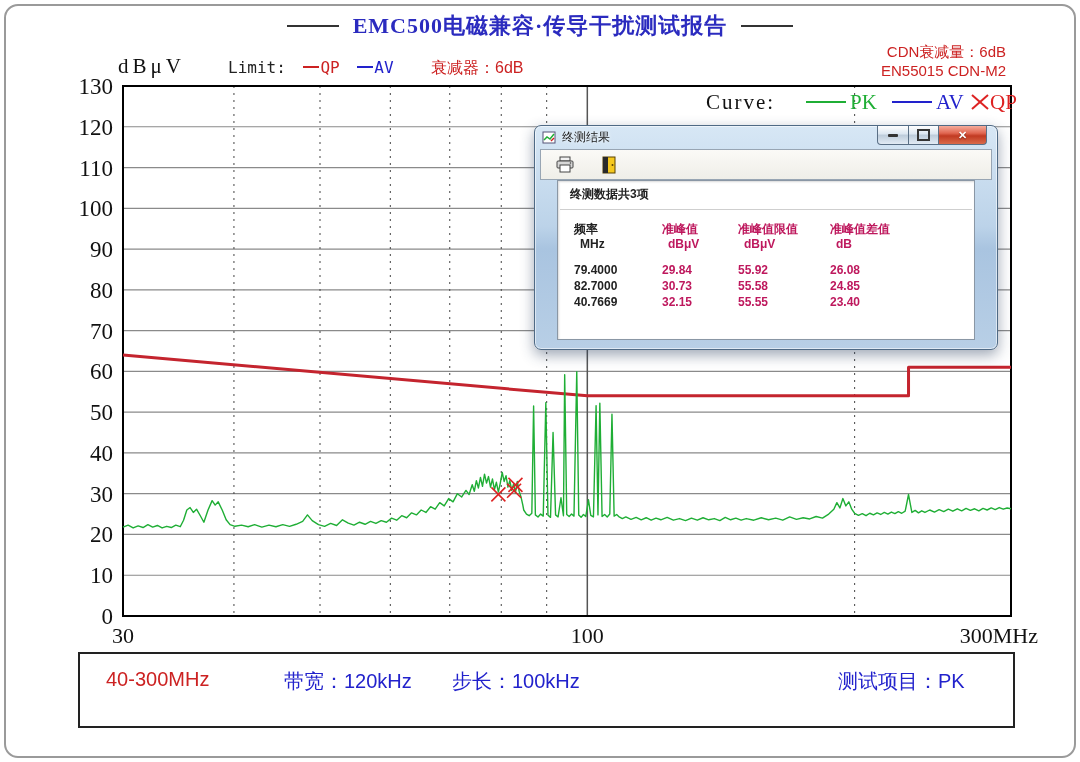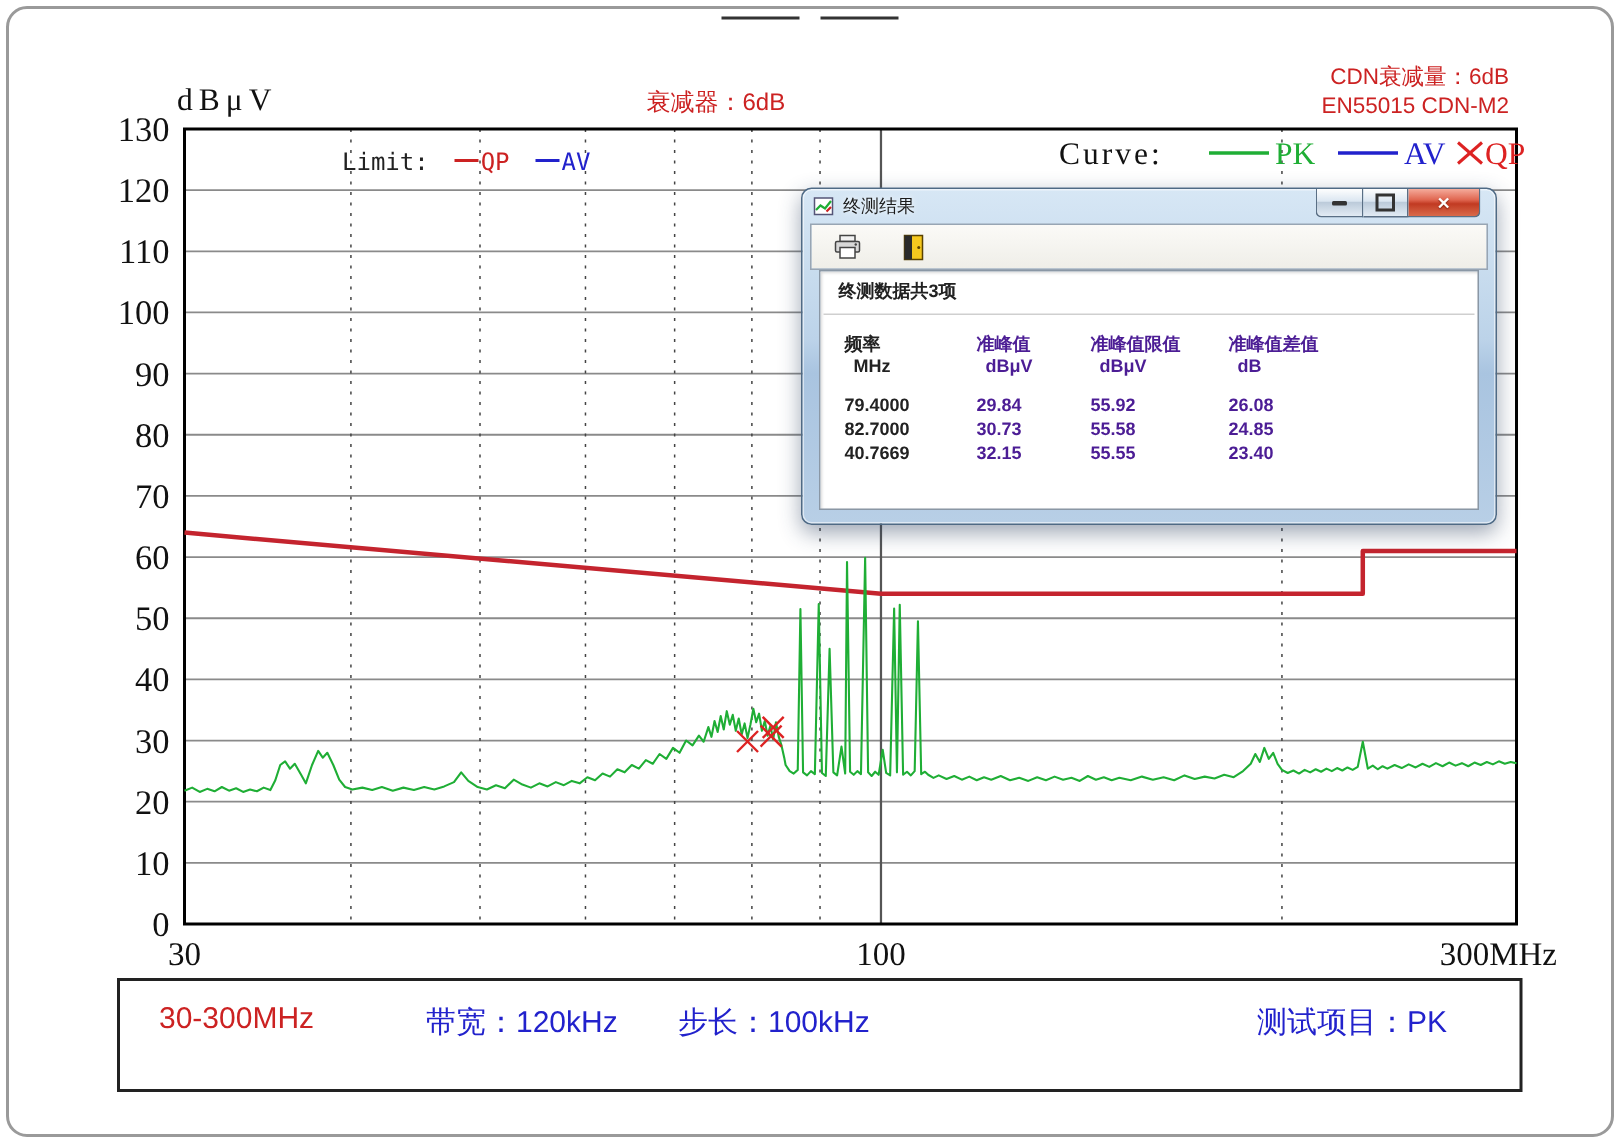--- a/index.html
+++ b/index.html
@@ -10,21 +10,21 @@
   .title-row{position:absolute;left:0;top:5px;width:100%;display:flex;justify-content:center;
     align-items:center;gap:14px;}
   .title-row h1{margin:0;font-size:22px;font-weight:bold;color:#2b2bbf;
     font-family:"Liberation Serif","DejaVu Serif",serif;letter-spacing:1px;}
   .tline{width:52px;height:0;border-top:2px solid #333;}
   
   .hdr{position:absolute;z-index:2;}
   .unit-lbl{left:112px;top:48px;font-size:21px;letter-spacing:4px;color:#111;
     font-family:"Liberation Serif","DejaVu Serif",serif;}
   .limit-grp{left:222px;top:52px;font-size:16px;color:#222;
-    font-family:"DejaVu Sans Mono",monospace;margin-top:40px;}
+    font-family:"DejaVu Sans Mono",monospace;}
   .sw{display:inline-block;width:16px;height:0;vertical-align:middle;margin:0 1px 3px 8px;}
   .sw.red{border-top:2px solid #cc2222;}
   .sw.blue{border-top:2px solid #2222cc;}
   .red-t{color:#cc2222;}
   .blue-t{color:#2222cc;}
   .atten{left:425px;top:52px;font-size:16px;color:#cc2222;text-align:center;}
   .cdn-info{right:68px;top:36px;text-align:right;font-size:15px;line-height:19px;color:#cc2222;}
   
   #chart{position:absolute;left:0;top:0;z-index:1;}
   
@@ -40,47 +40,48 @@
     background:linear-gradient(#fefefe,#dbe6f1 45%,#bccbda 50%,#e2ebf4);}
   .wbtn.min{width:30px;border-radius:0 0 0 4px;}
   .wbtn.max{width:29px;border-left:none;border-right:none;}
   .wbtn.close{width:47px;border-radius:0 0 4px 0;color:#fff;font-weight:bold;font-size:11px;
     background:linear-gradient(#f5ab9b,#e06650 40%,#c13a22 55%,#d96a4a);text-shadow:0 1px 1px #7a1a08;}
   .minbar{width:10px;height:3px;background:#333;border-radius:1px;}
   .maxbox{width:9px;height:8px;border:2px solid #333;}
   .toolbar{margin:0 5px;height:29px;background:linear-gradient(#fbfaf7,#efeee8);
     border:1px solid #98a5b3;display:flex;align-items:center;gap:20px;padding:0 12px;}
   .tbtn{display:flex;align-items:center;justify-content:center;width:24px;height:24px;}
-  .content{margin:0 11px 5px;height:158px;background:#fff;border:1px solid #8a97a5;
+  .content{margin:0 22px 5px;height:158px;background:#fff;border:1px solid #8a97a5;
     box-shadow:inset 1px 1px 2px rgba(0,0,0,.15);font-size:12px;}
   .summary{margin:0 2px;padding:5px 10px 6px;border-bottom:1px solid #cfcfcf;color:#222;
     font-weight:bold;}
   .rtable{padding:12px 2px 0 16px;font-weight:bold;line-height:15px;}
   .rt-head{display:grid;grid-template-columns:88px 76px 92px 96px;margin-bottom:10px;}
   .rt-row{display:grid;grid-template-columns:88px 76px 92px 96px;line-height:16px;}
   .rt-cell{white-space:nowrap;}
-  .col-red{color:#4c1d95;}
+  .col-red{color:#be185d;}
   .col-blk{color:#222;}
   
   .footer-box{position:absolute;left:72px;top:646px;width:933px;height:72px;z-index:2;
     border:2px solid #222;background:#fff;}
   .footer-box span.item{position:absolute;top:14px;font-size:20px;white-space:nowrap;}
   .f-range{left:26px;color:#cc2222;}
   .f-bw{left:192px;color:#2222cc;margin-left:12px;}
   .f-step{left:372px;color:#2222cc;}
   .f-time{left:530px;color:#2222cc;}
   .f-item{left:742px;color:#2222cc;margin-left:16px;}
 </style>
 </head>
 <body>
 
 <div class="frame">
 
   <div class="title-row">
     <span class="tline"></span>
+    <h1>EMC500电磁兼容·传导干扰测试报告</h1>
     <span class="tline"></span>
   </div>
 
   <div class="hdr unit-lbl">dBμV</div>
 
   <div class="hdr limit-grp">
     <span>Limit:</span>
     <span class="sw red"></span><span class="red-t">QP</span>
     <span class="sw blue"></span><span class="blue-t">AV</span>
   </div>
@@ -222,19 +223,19 @@
             <div class="rt-cell col-blk">40.7669</div>
             <div class="rt-cell col-red">32.15</div>
             <div class="rt-cell col-red">55.55</div>
             <div class="rt-cell col-red">23.40</div>
           </div>
         </div>
     </div>
   </div>
 
   <div class="footer-box">
-    <span class="item f-range">30-300MHz</span>
+    <span class="item f-range">40-300MHz</span>
     <span class="item f-bw"><span>带宽：</span><span>120kHz</span></span>
     <span class="item f-step"><span>步长：</span><span>100kHz</span></span>
     <span class="item f-item"><span>测试项目：</span><span>PK</span></span>
   </div>
 
 </div>
 
 </body></html>

